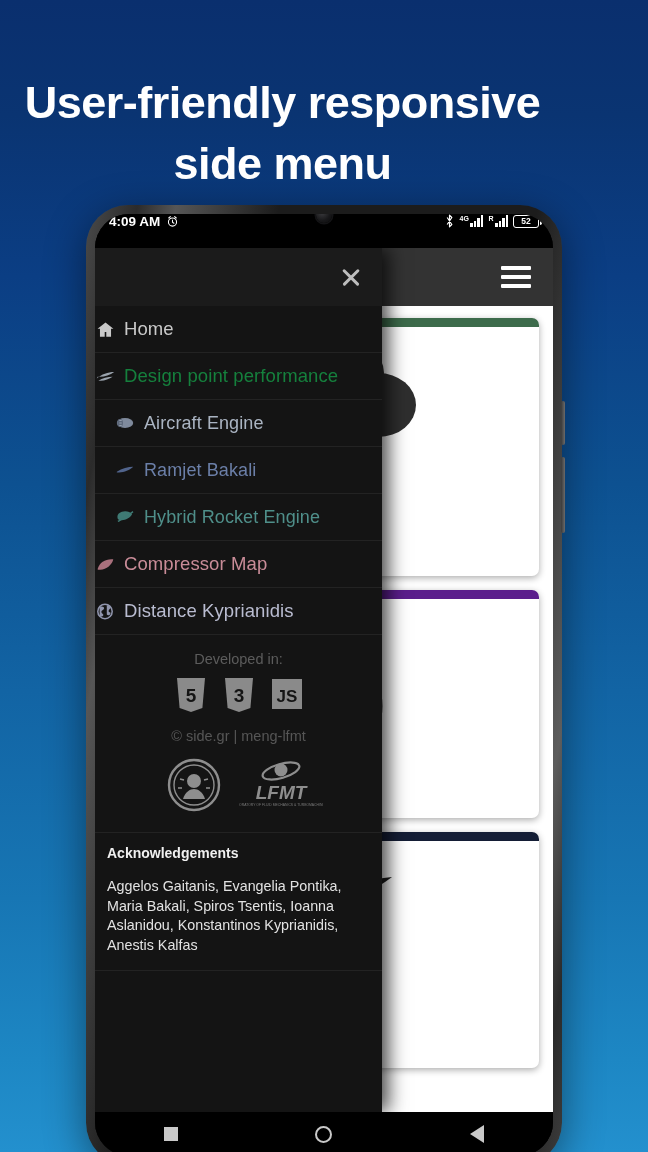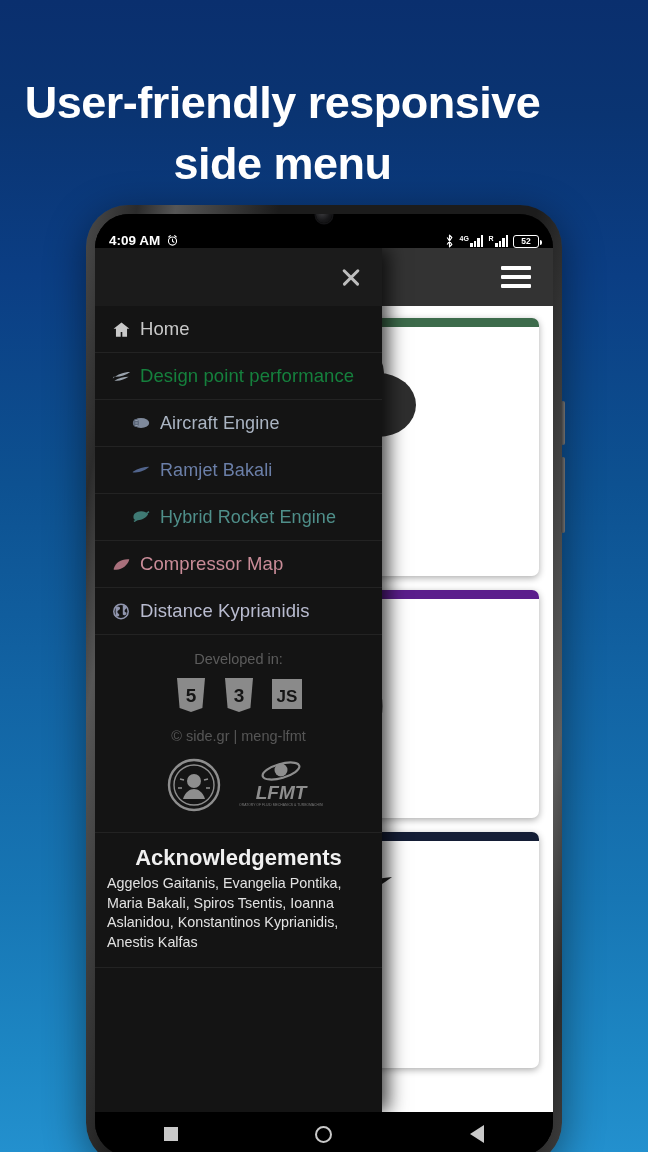--- a/index.html
+++ b/index.html
@@ -65,21 +65,21 @@
     flex-direction: column;
   }
 
   
   .statusbar {
     position: relative;
     height: 34px;
     flex: 0 0 34px;
     background: #000;
     display: flex;
-    align-items: flex-end;
+    align-items: flex-start;
     justify-content: space-between;
     padding: 0 14px;
     color: #fff;
     font-size: 13.5px;
     font-weight: bold;
     z-index: 5;
   }
   .sb-left { display: flex; align-items: center; gap: 6px; }
   .sb-right { display: flex; align-items: center; gap: 5px; }
   .notch {
@@ -214,49 +214,49 @@
     content:''; position:absolute; left: 2px; top: 12px;
     width: 22px; height: 2.6px; background: #bdbdbd; border-radius: 2px;
   }
   .close-x::before { transform: rotate(45deg); }
   .close-x::after  { transform: rotate(-45deg); }
 
   .menu { flex: 0 0 auto; }
   .mi {
     display: flex; align-items: center; gap: 9px;
     height: 47px;
-    padding-left: 16px;
+    padding-left: 0;
     border-bottom: 1px solid #232323;
     font-size: 18.5px;
     letter-spacing: 0.1px;
     cursor: pointer;
   }
-  .mi.sub { padding-left: 36px; font-size: 18px; }
+  .mi.sub { padding-left: 20px; font-size: 18px; }
   .mi .ic { width: 20px; height: 20px; display:flex; align-items:center; justify-content:center; flex:0 0 20px; }
   .mi .ic svg { display:block; }
 
   .footer-dev {
     text-align: center;
     padding: 16px 0 6px 0;
   }
   .dev-label { color: #5c5c5c; font-size: 14.5px; margin-bottom: 9px; }
   .tech { display: flex; justify-content: center; gap: 14px; margin-bottom: 14px; }
   .tech svg { display:block; }
   .copyright { color: #565656; font-size: 14.5px; padding-bottom: 14px; }
   .logos { display: flex; align-items: center; justify-content: center; gap: 18px; padding-bottom: 14px; margin-left: 12px; }
 
   .ack {
     border-top: 1px solid #232323;
     border-bottom: 1px solid #232323;
     padding: 12px 12px 14px 12px;
     background: #141414;
   }
   .ack-title {
-    color: #f0f0f0; font-size: 22px; font-weight: bold;
-    text-align: center; margin-bottom: 3px;
+    color: #f0f0f0; font-size: 14px; font-weight: bold;
+    text-align: left; margin-bottom: 16px;
   }
   .ack-body { color: #e2e2e2; font-size: 14.3px; line-height: 1.38; }
 
   
   .navbar {
     height: 44px; flex: 0 0 44px;
     background: #000;
     display: flex; align-items: center; justify-content: space-around;
     z-index: 6;
   }

